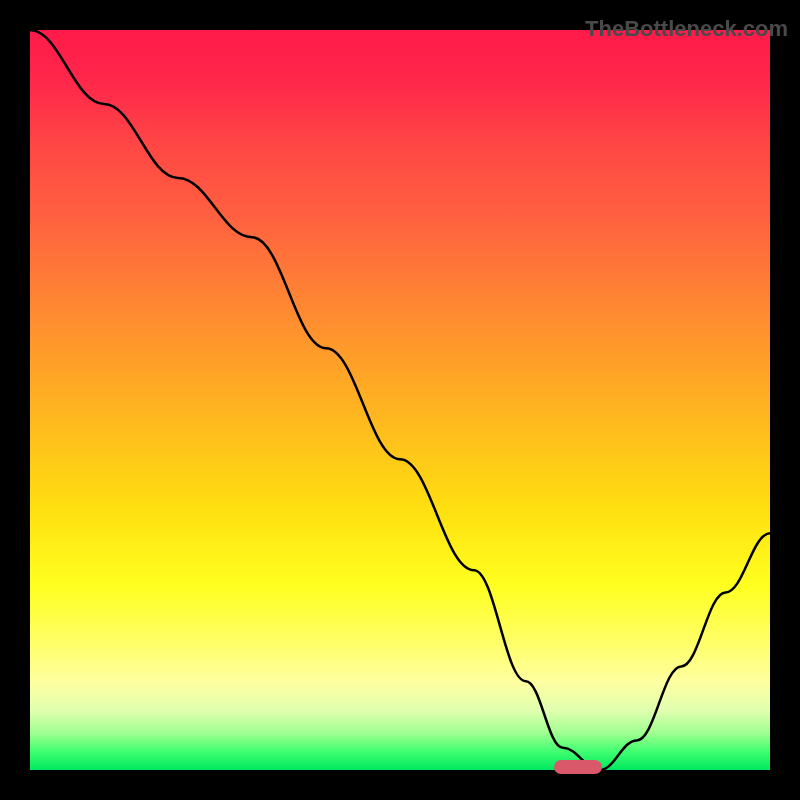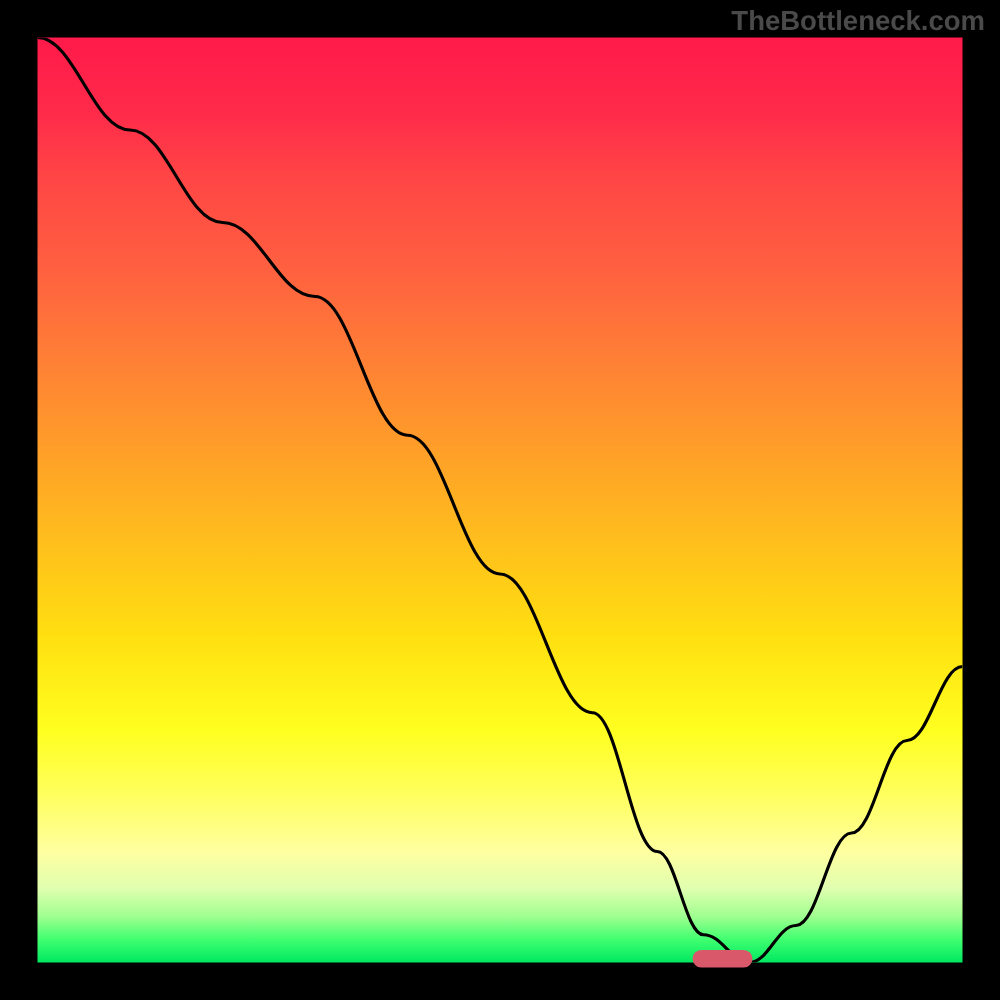--- a/index.html
+++ b/index.html
@@ -6,21 +6,21 @@
     margin: 0;
     padding: 0;
     background: #000;
     width: 800px;
     height: 800px;
     position: relative;
     font-family: Arial, sans-serif;
   }
   .watermark {
     position: absolute;
-    top: 4px;
+    top: 16px;
     right: 12px;
     color: #4a4a4a;
     font-size: 22px;
     font-weight: bold;
     z-index: 10;
   }
   .chart-frame {
     position: absolute;
     top: 30px;
     left: 30px;

